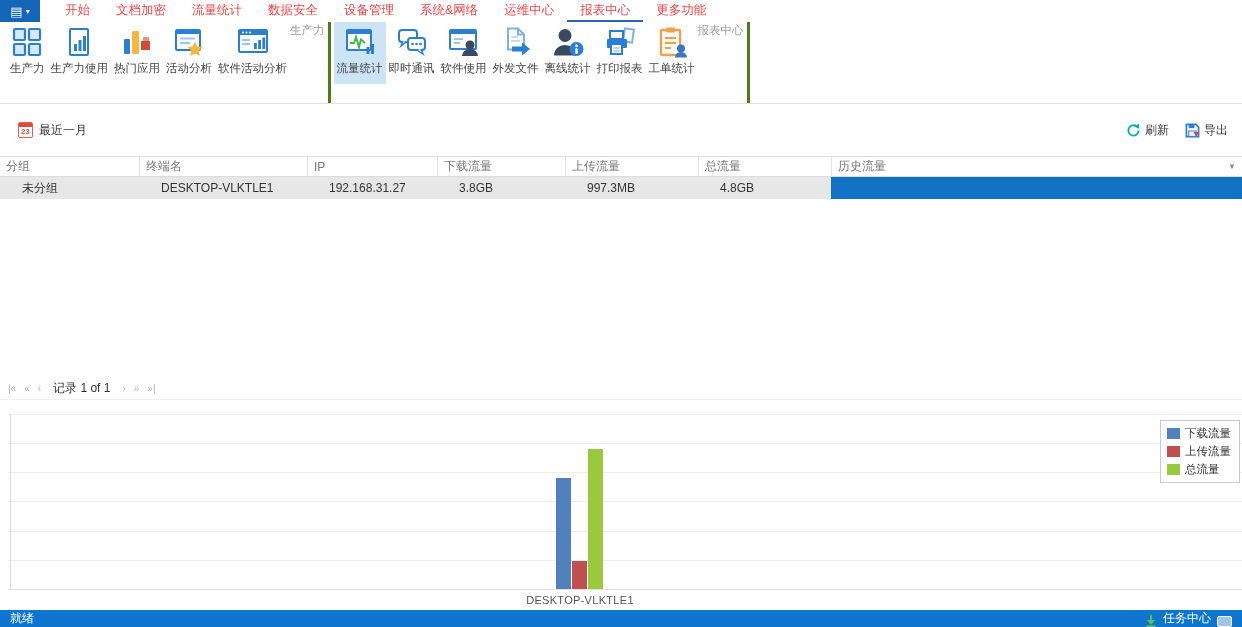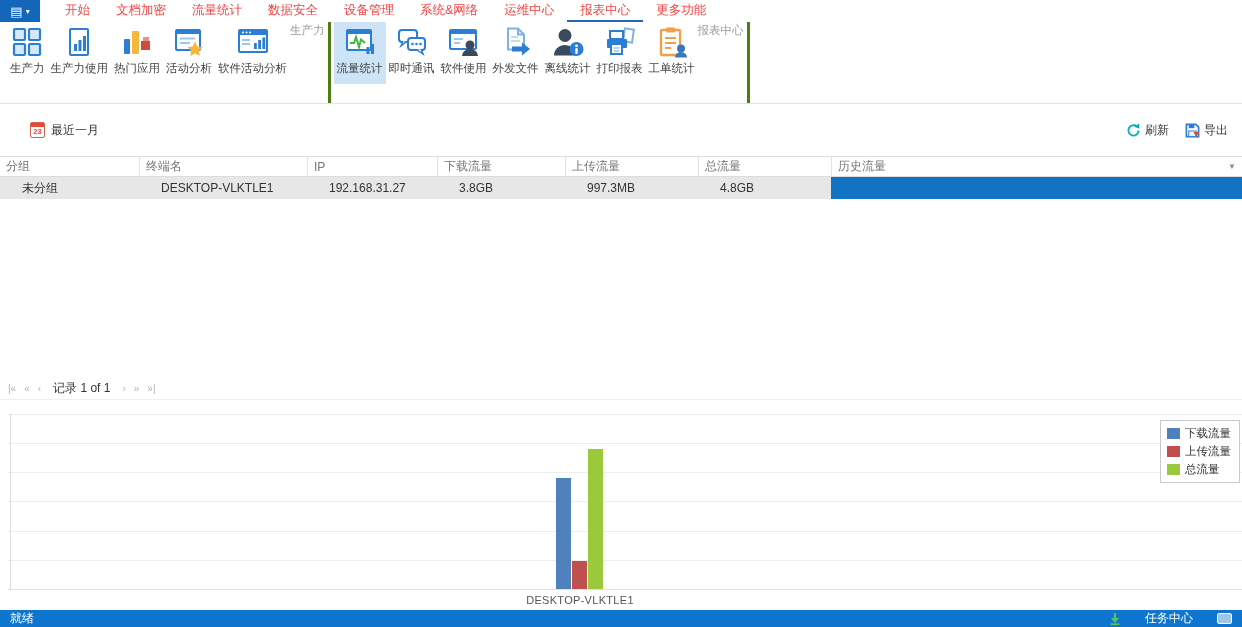--- a/index.html
+++ b/index.html
@@ -20,21 +20,21 @@
 .rgroup{display:flex;flex-direction:row;border-right:3px solid #4d7c0f;padding:0 3px}
 .rbuttons{display:flex;align-items:flex-start;height:62px}
 .rbtn{padding:4px 3px 0;display:flex;flex-direction:column;align-items:center;height:62px;cursor:pointer;border-radius:1px}
 .rbtn .lbl{font-size:11.5px;color:#444;margin-top:3px;white-space:nowrap}
 .rbtn.sel{background:#cde4f7}
 .rlabel{text-align:center;font-size:11.5px;color:#999;padding:1px 0 3px}
 .ricon{width:32px;height:32px;display:block}
 
 
 .toolbar{height:52px;display:flex;align-items:center;padding:0 14px;background:#fff}
-.datefilter{display:flex;align-items:center;gap:6px;margin-left:16px;cursor:pointer}
+.datefilter{display:flex;align-items:center;gap:6px;margin-left:4px;cursor:pointer}
 .cal{width:15px;height:16px;border:1px solid #d9624e;border-radius:2px;position:relative;background:#fff;font-size:7.5px;font-weight:bold;color:#e04b3a;display:flex;align-items:flex-end;justify-content:center;padding-bottom:1px}
 .cal::before{content:"";position:absolute;top:0;left:0;right:0;height:4px;background:#e04b3a}
 .spacer{flex:1}
 .tbtn{display:flex;align-items:center;gap:4px;margin-left:16px;cursor:pointer;color:#333}
 
 
 .thead{height:21px;display:flex;border-top:1px solid #dcdcdc;border-bottom:1px solid #dcdcdc;position:relative;background:#fff}
 .th{display:flex;align-items:center;padding-left:6px;color:#777;border-left:1px solid #e2e2e2;cursor:pointer}
 .th:first-child{border-left:none}
 .c0{width:139px}.c1{width:168px}.c2{width:130px}.c3{width:128px}.c4{width:133px}.c5{width:133px}.c6{flex:1}
@@ -56,21 +56,21 @@
 .yaxis{position:absolute;left:10px;top:14px;height:175px;width:0;border-left:1px solid #dcdcdc}
 .bar{position:absolute;bottom:21px;width:15px}
 .xlabel{position:absolute;top:194px;left:480px;width:200px;text-align:center;font-size:11px;color:#555;letter-spacing:.3px}
 .legend{position:absolute;top:20px;right:2px;background:#fff;border:1px solid #c9c9c9;padding:5px 8px 5px 6px;display:flex;flex-direction:column;gap:3px}
 .lentry{display:flex;align-items:center;gap:5px}
 .swatch{width:13px;height:11px;display:inline-block}
 .ltext{font-size:11.5px;color:#333;white-space:nowrap}
 
 
 .status{height:17px;background:#0f76d0;color:#fff;display:flex;align-items:center;padding:0 10px;font-size:12px}
-.status .right{margin-left:auto;display:flex;align-items:center;gap:24px}
+.status .right{margin-left:auto;display:flex;align-items:flex-end;gap:6px}
 .moni{width:15px;height:11px;border:1.5px solid #fff;border-radius:2px;background:#9fc6ea;display:inline-block}
 </style>
 </head>
 <body>
 
 <div class="app">
 
   <div class="menubar">
     <div class="appbtn">
       <span class="glyph">▤</span>

